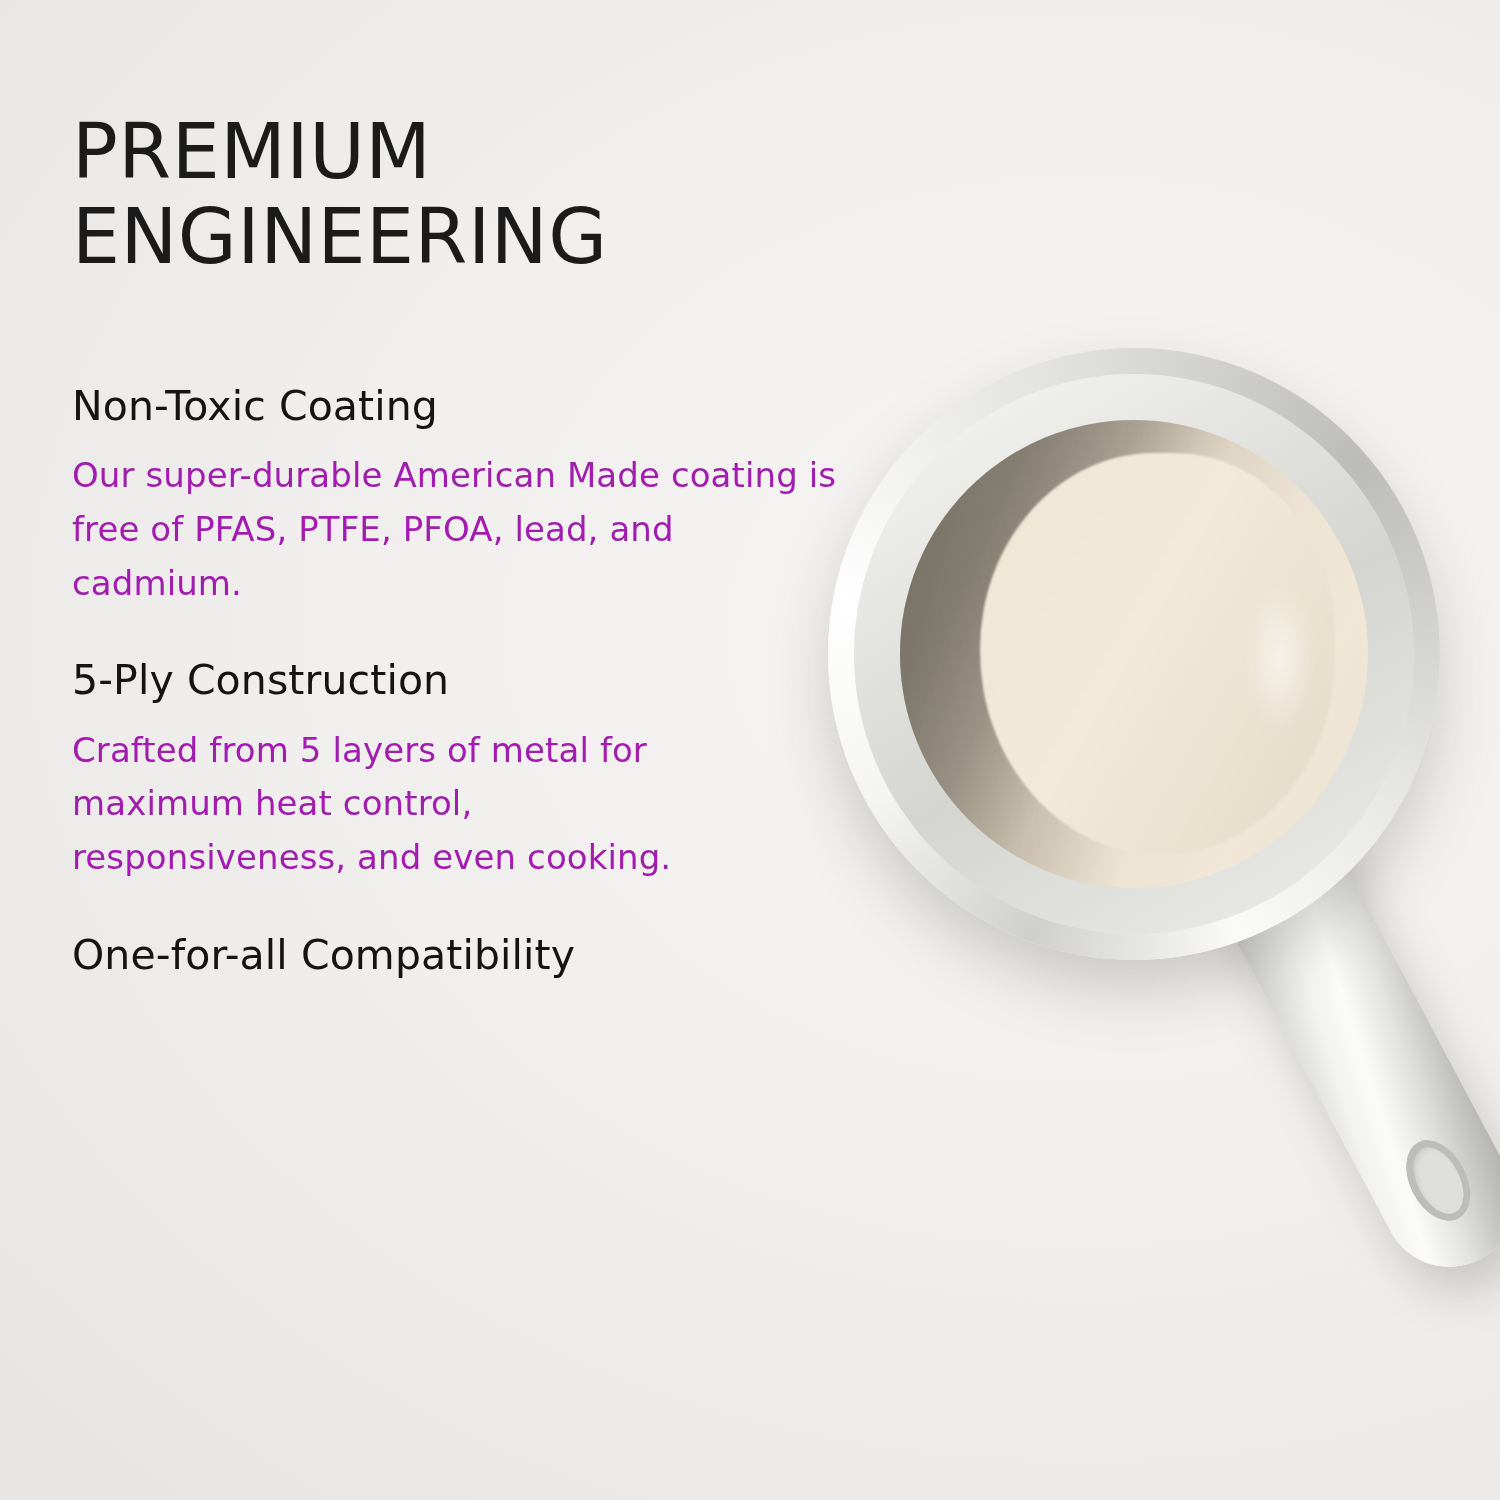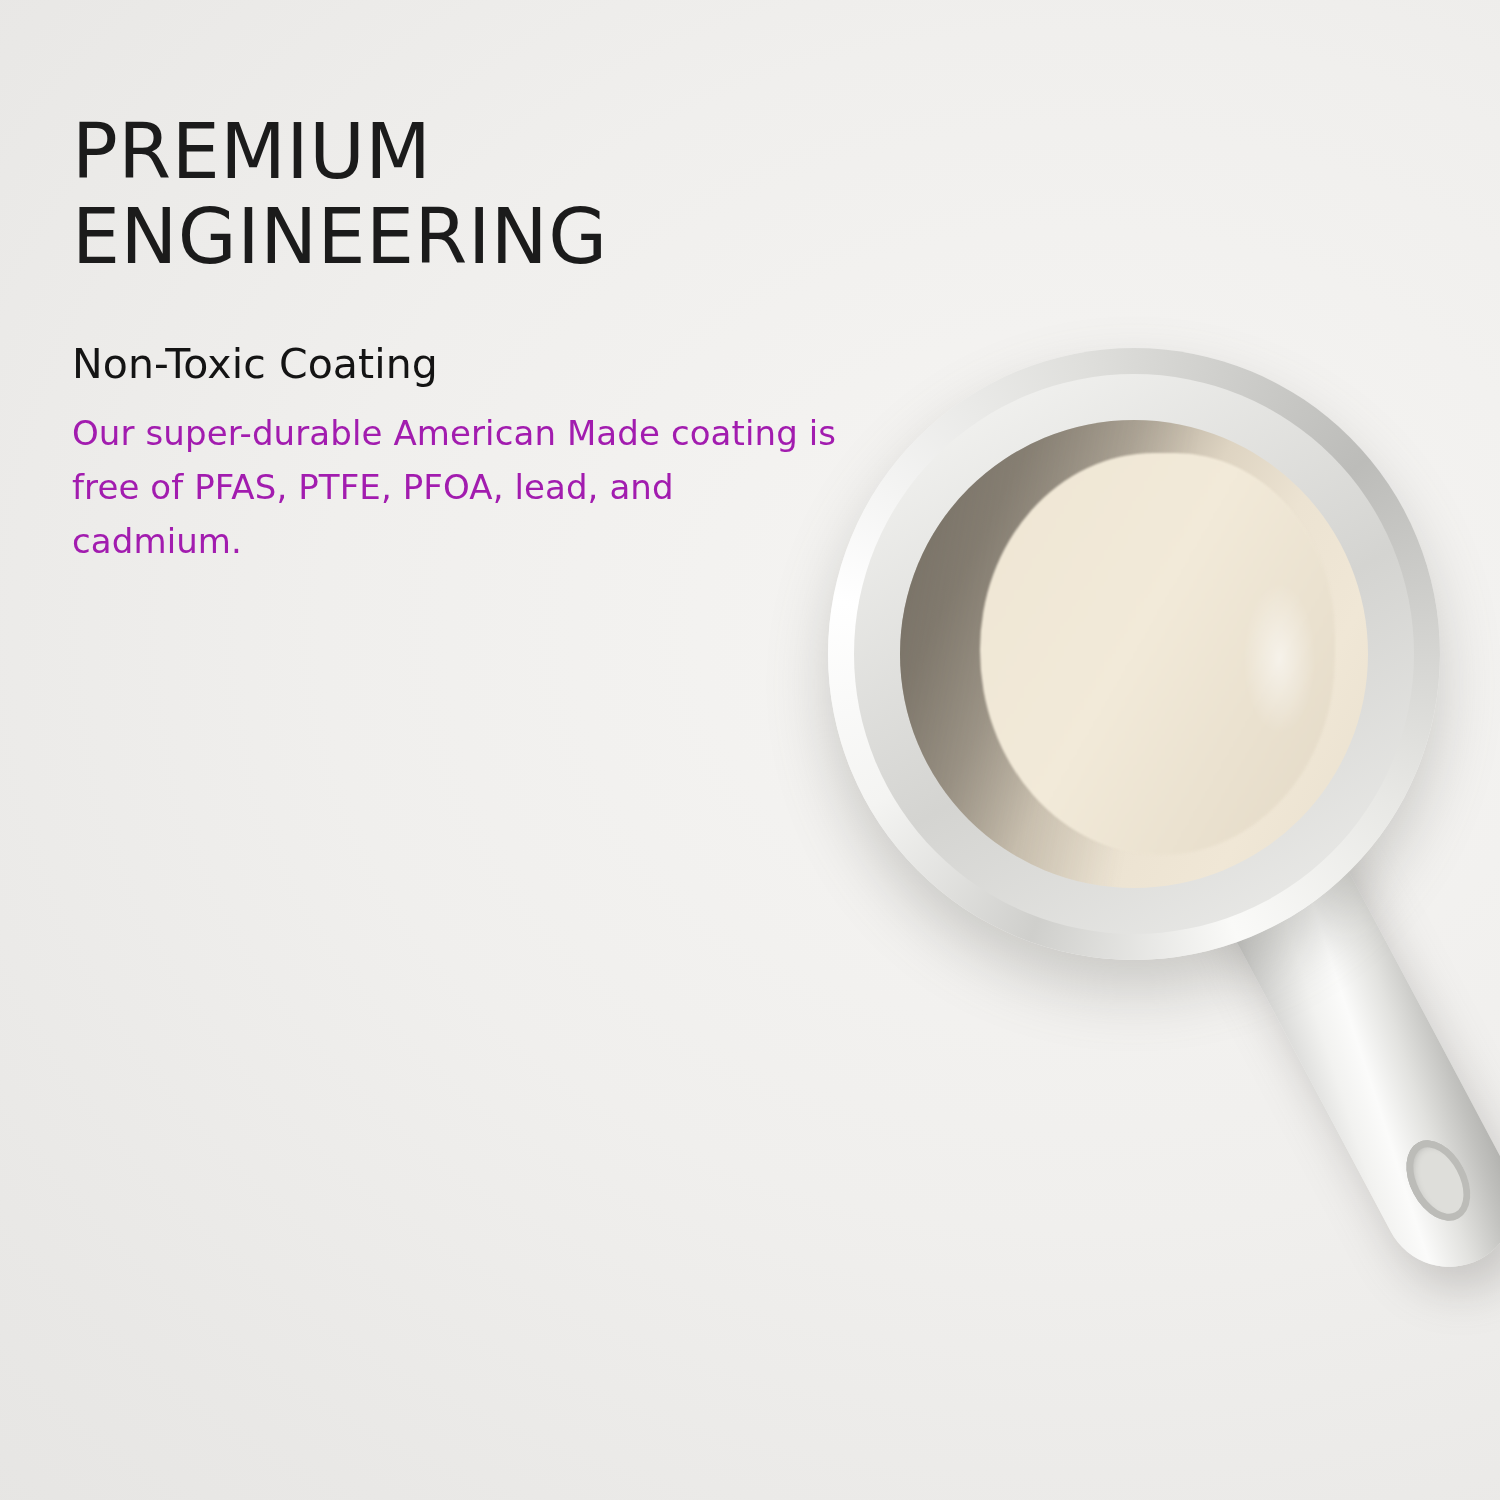--- a/index.html
+++ b/index.html
@@ -50,20 +50,21 @@
 
   .features {
     position: absolute;
     left: 72px;
     top: 340px;
     width: 790px;
   }
 
   .feature {
     margin-bottom: 46px;
+    margin-top: 42px;
   }
 
   .feature-title {
     font-size: 41px;
     line-height: 1.2;
     color: #141414;
     font-weight: 400;
     letter-spacing: 0.1px;
     margin-bottom: 18px;
     font-family: "DejaVu Sans", sans-serif;
@@ -215,22 +216,27 @@
   <h1 class="headline">PREMIUM
 ENGINEERING</h1>
 
   <div class="features">
 
     <div class="feature">
       <div class="feature-title">Non-Toxic Coating</div>
       <div class="feature-body">Our super-durable American Made coating is free of PFAS, PTFE, PFOA, lead, and cadmium.</div>
     </div>
 
-
     <div class="feature">
+      <div class="feature-title">5-Ply Construction</div>
+      <div class="feature-body">Crafted from 5 layers of metal for maximum heat control, responsiveness, and even cooking.</div>
+    </div>
+
+    <div class="feature">
+      <div class="feature-title">One-for-all Compatibility</div>
     </div>
 
   </div>
 </div>
 
 <div class="pan-wrap">
   <div class="pan-shadow"></div>
 
   <div class="handle">
     <div class="handle-rivet"></div>

